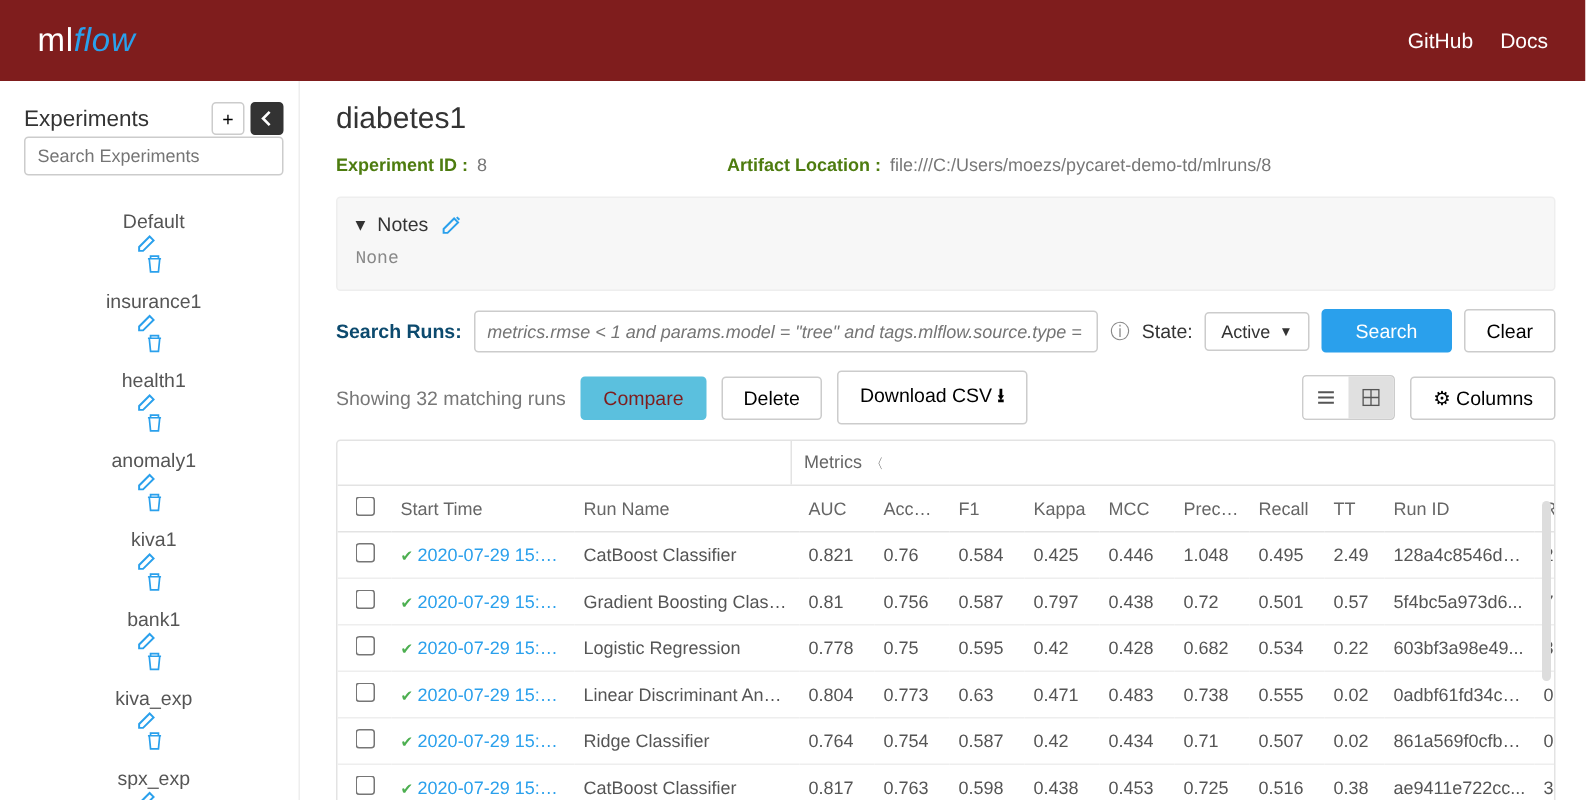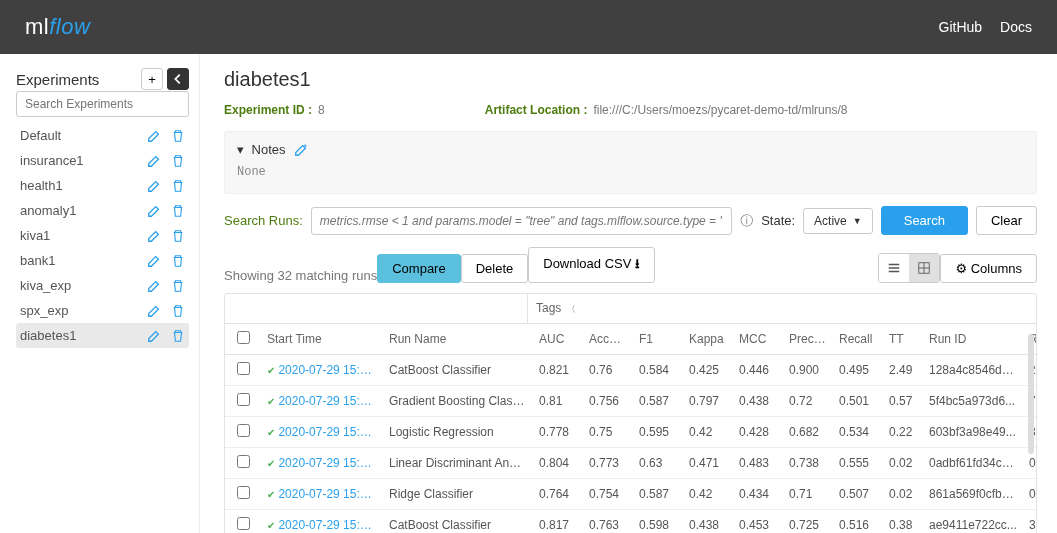--- a/index.html
+++ b/index.html
@@ -1,54 +1,54 @@
 <!DOCTYPE html>
 <html><head>
 <meta charset="utf-8">
 <style>
   * { box-sizing: border-box; margin: 0; padding: 0; }
   body { font-family: -apple-system, BlinkMacSystemFont, "Segoe UI", Helvetica, Arial, sans-serif; font-size: 13px; color: #333; background: #fff; width: 1057px; }
-  .header { background: #404040; height: 54px; display: flex; align-items: center; padding: 0 25px; }
+  .header { background: #7f1d1d; height: 54px; display: flex; align-items: center; padding: 0 25px; }
   .logo { font-size: 22px; font-weight: 300; color: #fff; letter-spacing: 0.5px; }
   .logo .ml { color: #fff; font-weight: 500; }
   .logo .flow { color: #2aa0ec; font-style: italic; font-weight: 300; }
   .header-spacer { flex: 1; }
   .header a { color: #fff; text-decoration: none; margin-left: 18px; font-size: 14px; }
   .layout { display: flex; }
   
   .sidebar { width: 200px; padding: 14px 10px 14px 16px; border-right: 1px solid #eee;}
   .sidebar-head { display: flex; align-items: center; margin-bottom: 1px; }
   .sidebar-head h3 { font-size: 15px; font-weight: 400; flex: 1; color: #333; }
   .sq-btn { width: 22px; height: 22px; border: 1px solid #ccc; background: #fff; border-radius: 3px; display: flex; align-items: center; justify-content: center; font-size: 13px; margin-left: 4px; cursor: pointer; }
   .sq-btn.dark { background: #333; color: #fff; border-color: #333; }
-  .sidebar input[type=text] { width: 100%; padding: 5px 8px; border: 1px solid #ccc; border-radius: 3px; font-size: 12px; color: #701a75; margin-bottom: 6px; }
-  .exp-item { display: flex; align-items: center; padding: 5px 4px; font-size: 13px; color: #555; }
+  .sidebar input[type=text] { width: 100%; padding: 5px 8px; border: 1px solid #ccc; border-radius: 3px; font-size: 12px; color: #701a75; margin-bottom: 18px; }
+  .exp-item { display: flex; align-items: center; padding: 5px 4px; font-size: 13px; color: #555; flex-direction: column; }
   .exp-item.active { background: #e9e9e9; border-radius: 3px; }
   .exp-item .name { flex: 1; }
   .ico { width: 14px; height: 14px; display: inline-block; }
   .ico-edit { color: #2aa0ec; margin-right: 10px; }
   .ico-trash { color: #2aa0ec; }
   
   .main { flex: 1; padding: 14px 20px 0 24px; min-width: 0; }
   .main h1 { font-size: 20px; font-weight: 500; margin-bottom: 12px; }
   .meta-row { display: flex; font-size: 12px; color: #555; margin-bottom: 14px; }
   .meta-row .lbl { color: #4d7c0f; font-weight: bold; }
   .meta-row .val { color: #777; margin-left: 6px; }
   .meta-row .col2 { margin-left: 160px; }
   .notes-panel { background: #f7f7f7; border: 1px solid #eee; border-radius: 3px; padding: 10px 12px 14px; margin-bottom: 12px; }
   .notes-head { font-size: 13px; color: #333; display: flex; align-items: center; gap: 8px; margin-bottom: 8px;}
   .notes-body { color: #888; font-size: 12px; font-family: Liberation Mono, monospace; }
   .search-row { display: flex; align-items: center; gap: 8px; margin-bottom: 12px; font-size: 13px; }
-  .search-row .lbl { font-weight: 400; color: #4d7c0f; white-space: nowrap; }
+  .search-row .lbl { font-weight: 700; color: #0c4a6e; white-space: nowrap; }
   .search-row input[type=text] { flex: 1; border: 1px solid #ccc; border-radius: 3px; padding: 6px 8px; font-size: 12px; color: #aaa; font-style: italic;}
   .state-pill { border: 1px solid #ccc; border-radius: 3px; padding: 5px 10px; font-size: 12px; display: flex; align-items: center; gap: 4px; background: #fff; cursor: pointer; }
   .btn { border-radius: 3px; padding: 6px 14px; font-size: 13px; cursor: pointer; border: 1px solid #ccc; background: #fff; }
   .btn-primary { background: #2aa0ec; border-color: #2aa0ec; color: #fff; padding: 6px 22px; }
-  .btn-info { background: #5bc0de; border-color: #5bc0de; color: #000000; }
-  .actions-row { display: flex; align-items: flex-end; margin-bottom: 10px; font-size: 13px; color: #777;}
+  .btn-info { background: #5bc0de; border-color: #5bc0de; color: #7f1d1d; }
+  .actions-row { display: flex; align-items: center; gap: 10px; margin-bottom: 10px; font-size: 13px; color: #777;}
   .actions-row .spacer { flex: 1; }
   .view-toggle { display: flex; border: 1px solid #ccc; border-radius: 3px; overflow: hidden; }
   .view-toggle button { border: none; background: #fff; width: 30px; height: 28px; display:flex; align-items:center; justify-content:center; cursor:pointer; }
   .view-toggle button.active { background: #e0e0e0; }
   
   .table-wrap { border: 1px solid #e3e3e3; border-radius: 3px; overflow: hidden; }
   .thead-groups { display: flex; font-size: 12px; color: #666; border-bottom: 1px solid #e3e3e3; }
   .thead-groups .g1 { width: 302px; }
   .thead-groups .g2 { flex: 1; padding: 7px 8px; border-left: 1px solid #e3e3e3;}
   .thead-groups .g3 { width: 172px; padding: 7px 8px; border-left: 1px solid #e3e3e3;}
@@ -235,21 +235,21 @@
       </div>
       <button class="btn">
         <span>⚙</span>
         <span>Columns</span>
       </button>
     </div>
 
     <div class="table-wrap tbl-outer">
       <div class="thead-groups">
         <div class="g1"></div>
-        <div class="g3"><span>Tags</span> <span class="caret">〈</span></div>
+        <div class="g2"><span>Metrics</span> <span class="caret">〈</span></div>
       </div>
       <table>
         <colgroup>
           <col class="col-cb">
             <col class="col-st">
             <col class="col-rn">
           <col class="col-m">
             <col class="col-m">
             <col class="col-m">
             <col class="col-m">
@@ -280,21 +280,21 @@
         <tbody id="runs-body">
             <tr>
               <td class="col-cb"><input type="checkbox" style=""></td>
               <td class="link"><span class="status-dot">✔</span>2020-07-29 15:26:36</td>
               <td>CatBoost Classifier</td>
               <td>0.821</td>
               <td>0.76</td>
               <td>0.584</td>
               <td>0.425</td>
               <td>0.446</td>
-              <td>0.900</td>
+              <td>1.048</td>
               <td>0.495</td>
               <td>2.49</td>
               <td>128a4c8546d6...</td>
               <td>28.86</td>
             </tr>
             <tr>
               <td class="col-cb"><input type="checkbox" style=""></td>
               <td class="link"><span class="status-dot">✔</span>2020-07-29 15:26:07</td>
               <td>Gradient Boosting Classifier</td>
               <td>0.81</td>

